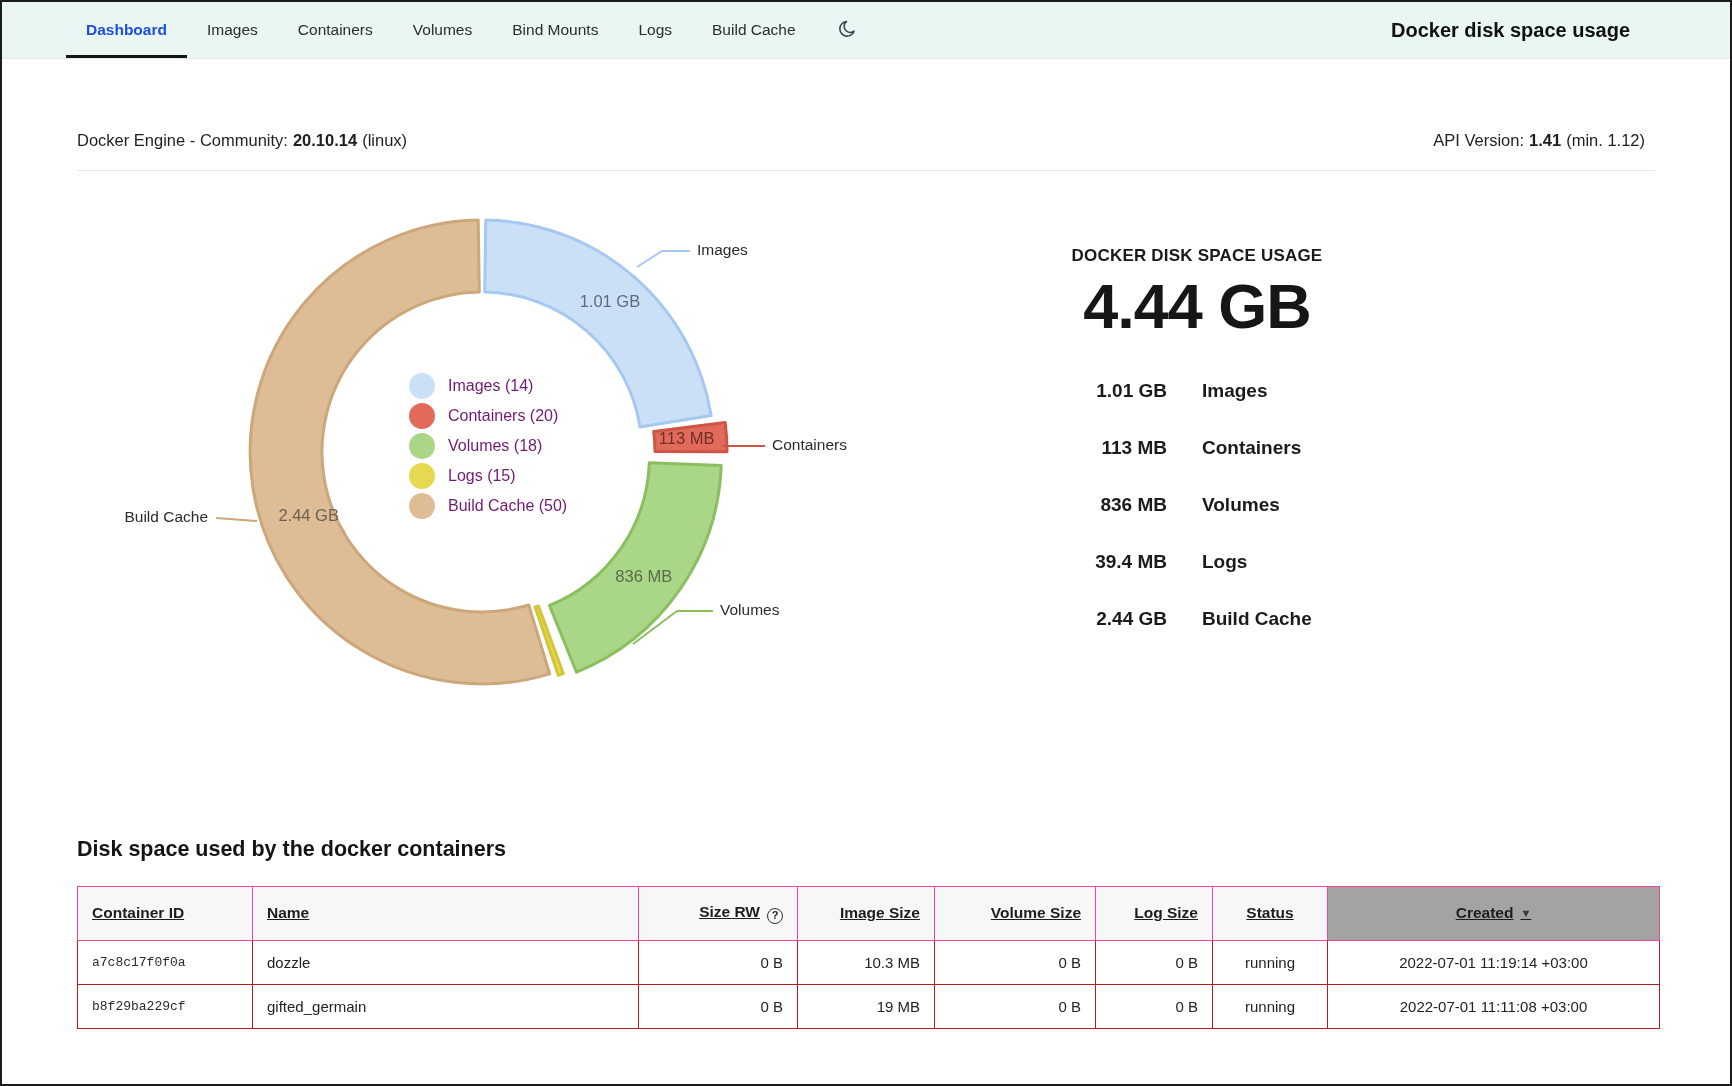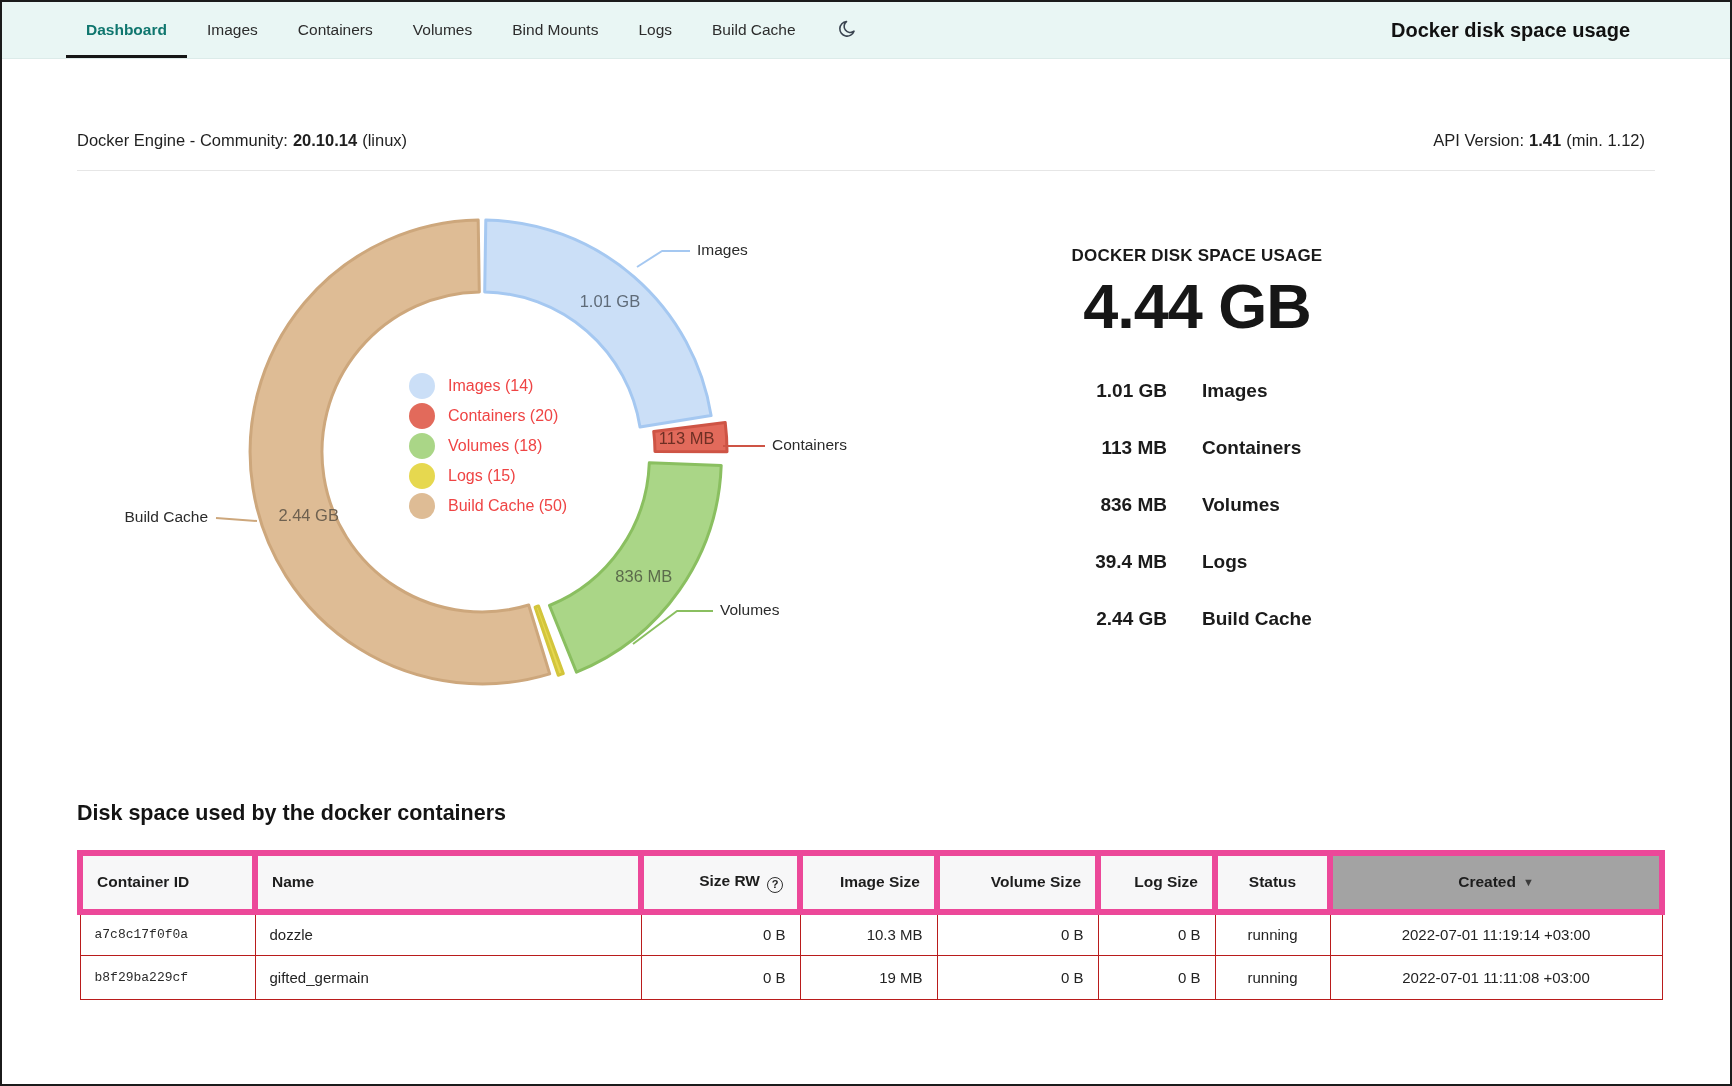--- a/index.html
+++ b/index.html
@@ -15,21 +15,21 @@
     height:57px; background:#e9f6f4;
     display:flex; align-items:stretch;
     padding:0 100px 0 64px;
     border-bottom:1px solid #dcebe9;
   }
   .tabs { display:flex; align-items:stretch; }
   .tab {
     position:relative; padding:0 20px; display:flex; align-items:center;
     font-size:15.5px; color:#2c2c2c; cursor:pointer; white-space:nowrap;
   }
-  .tab.active { font-weight:bold; color:#0f766e; }
+  .tab.active { font-weight:bold; color:#1d4ed8; }
   .tab.active::after {
     content:""; position:absolute; left:0; right:0; bottom:0; height:3px; background:#151515;
   }
   .theme-toggle {
     display:flex; align-items:center; padding:0 4px; margin-left:18px; cursor:pointer; background:none; border:none;
   }
   .nav-title { margin-left:auto; display:flex; align-items:center; font-size:20px; font-weight:bold; color:#111; }
   
   .engine-row {
     display:flex; justify-content:space-between; align-items:baseline;
@@ -38,36 +38,36 @@
   .engine-row .b { font-weight:bold; }
   .sp { margin-left:5px; }
   .divider { height:1px; background:#e6e6e6; margin:20px 75px 0 75px; }
   
   .chart-section { display:flex; padding-left:75px; margin-top:26px; }
   .chart-wrap { position:relative; width:830px; height:520px; flex:0 0 auto; }
   .chart-wrap svg { position:absolute; left:0; top:0; }
   .legend { position:absolute; left:332px; top:176px; }
   .legend-item { display:flex; align-items:center; height:26px; margin-bottom:4px; }
   .legend-dot { width:26px; height:26px; border-radius:50%; flex:0 0 auto; }
-  .legend-label { margin-left:13px; font-size:16px; color:#ef4444; }
+  .legend-label { margin-left:13px; font-size:16px; color:#701a75; }
   
   .usage-panel { width:300px; margin-left:140px; margin-top:49px; text-align:center; }
   .usage-title { font-size:17px; font-weight:bold; letter-spacing:.2px; color:#191919; }
   .usage-total { font-size:63px; font-weight:600; letter-spacing:-1px; color:#161616; margin-top:4px; }
   .usage-stats { margin-top:38px; }
   .stat-row { display:flex; margin-bottom:35px; }
   .stat-value { width:120px; text-align:right; font-weight:bold; font-size:19px; color:#1b1b1b; }
   .stat-label { margin-left:35px; text-align:left; font-weight:bold; font-size:19px; color:#1b1b1b; }
   
-  .section-heading { padding:0 75px; margin-top:84px; font-size:21.5px; font-weight:bold; color:#141414; }
+  .section-heading { padding:0 75px; margin-top:120px; font-size:21.5px; font-weight:bold; color:#141414; }
   .table-wrap { margin:24px 85px 0 75px; }
   table { width:100%; border-collapse:collapse; font-size:15px; color:#232323; table-layout:fixed; }
   th {
     background:#f7f7f8; font-weight:bold; height:52px; font-size:15.5px; color:#1d1d1d;
-    border:6px solid #ec4899; padding:16px 14px; white-space:nowrap;
+    border:1px solid #ec4899; padding:16px 14px; white-space:nowrap;text-decoration:underline;
   }
   th.sorted { background:#a3a3a3; }
   td { height:44px; border:1px solid #b91c1c; padding:0 14px; white-space:nowrap; overflow:hidden; }
   .al { text-align:left; } .ar { text-align:right; } .ac { text-align:center;margin-top:36px; }
   td.mono { font-family:"Liberation Mono","DejaVu Sans Mono",monospace; font-size:13px; color:#2b2b2b; }
   .qmark {
     display:inline-flex; align-items:center; justify-content:center;
     width:16px; height:16px; border:1.5px solid #2f2f2f; border-radius:50%;
     font-size:11px; font-weight:bold; margin-left:7px; vertical-align:-2px; line-height:1;
   }

